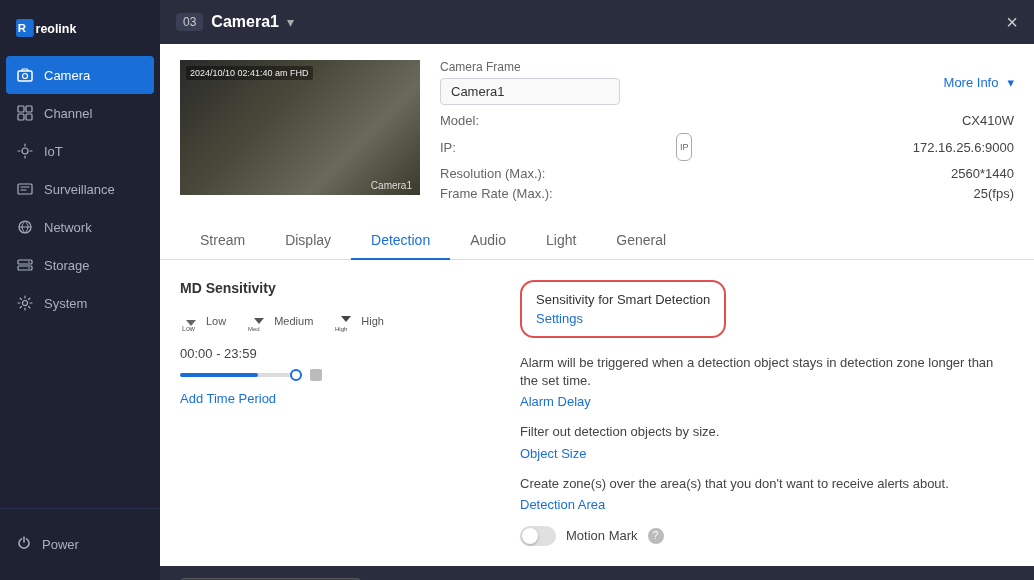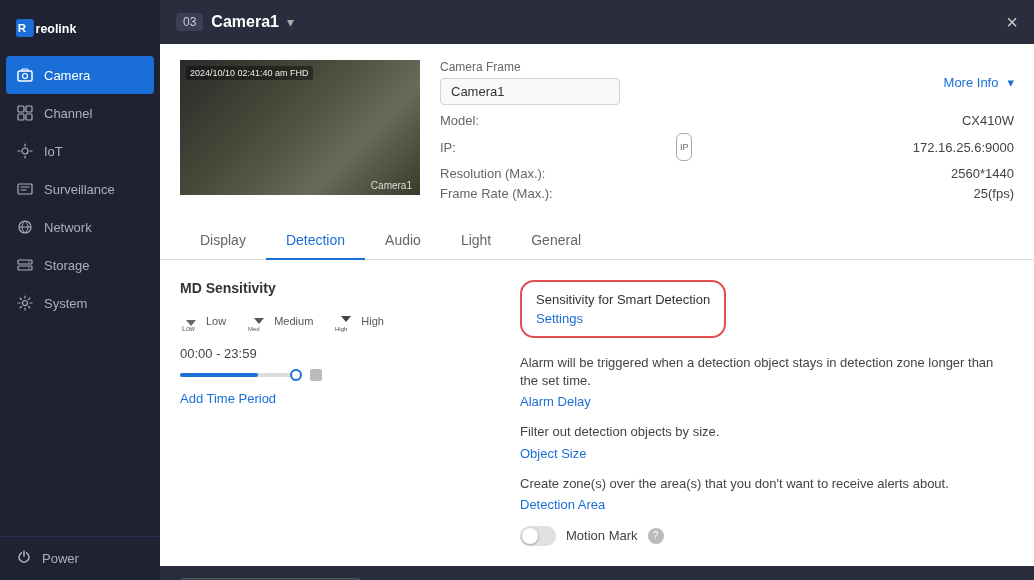--- a/index.html
+++ b/index.html
@@ -6,21 +6,21 @@
     body { font-family: -apple-system, BlinkMacSystemFont, 'Segoe UI', Arial, sans-serif; background: #1a1a2e; width: 1034px; height: 580px; overflow: hidden; display: flex; }
 
     
     .sidebar { width: 160px; background: #1e2233; height: 580px; display: flex; flex-direction: column; flex-shrink: 0; }
     .sidebar-logo { padding: 14px 16px; display: flex; align-items: center; }
     .sidebar-logo svg { width: 80px; height: 28px; }
     .sidebar-nav { flex: 1; }
     .sidebar-item { display: flex; align-items: center; gap: 10px; padding: 10px 16px; cursor: pointer; color: #aab0c0; font-size: 13px; }
     .sidebar-item.active { background: #1a6ed8; color: #fff; border-radius: 4px; margin: 0 6px; padding: 10px 10px; }
     .sidebar-item .icon { width: 18px; height: 18px; display: flex; align-items: center; justify-content: center; }
-    .sidebar-bottom { padding: 12px 16px; display: flex; align-items: center; gap: 10px; color: #aab0c0; font-size: 13px; cursor: pointer; border-top: 1px solid #2a3050; }
+    .sidebar-bottom { padding: 26px 16px; display: flex; align-items: center; gap: 10px; color: #aab0c0; font-size: 13px; cursor: pointer; border-top: 1px solid #2a3050; }
 
     
     .main { flex: 1; background: #eab308; display: flex; flex-direction: column; position: relative; }
 
     
     .main-header { background: #2a2d3e; display: flex; align-items: center; justify-content: space-between; padding: 0 16px; height: 44px; color: #fff; flex-shrink: 0; }
     .header-left { display: flex; align-items: center; gap: 8px; }
     .camera-badge { background: #3a3f55; border-radius: 4px; padding: 2px 7px; font-size: 12px; color: #ccc; display: flex; align-items: center; gap: 4px; }
     .camera-title { font-size: 16px; font-weight: 600; color: #fff; }
     .header-chevron { color: #aaa; font-size: 14px; }
@@ -218,20 +218,21 @@
           <span>2560*1440</span>
         </div>
         <div class="detail-row">
           <span class="detail-key">Frame Rate (Max.):</span>
           <span>25(fps)</span>
         </div>
       </div>
     </div>
 
     <div class="tabs-bar">
+      <div class="tab">Stream</div>
       <div class="tab">Display</div>
       <div class="tab active">Detection</div>
       <div class="tab">Audio</div>
       <div class="tab">Light</div>
       <div class="tab">General</div>
     </div>
 
     <div class="tab-content">
 
       <div class="left-panel">

